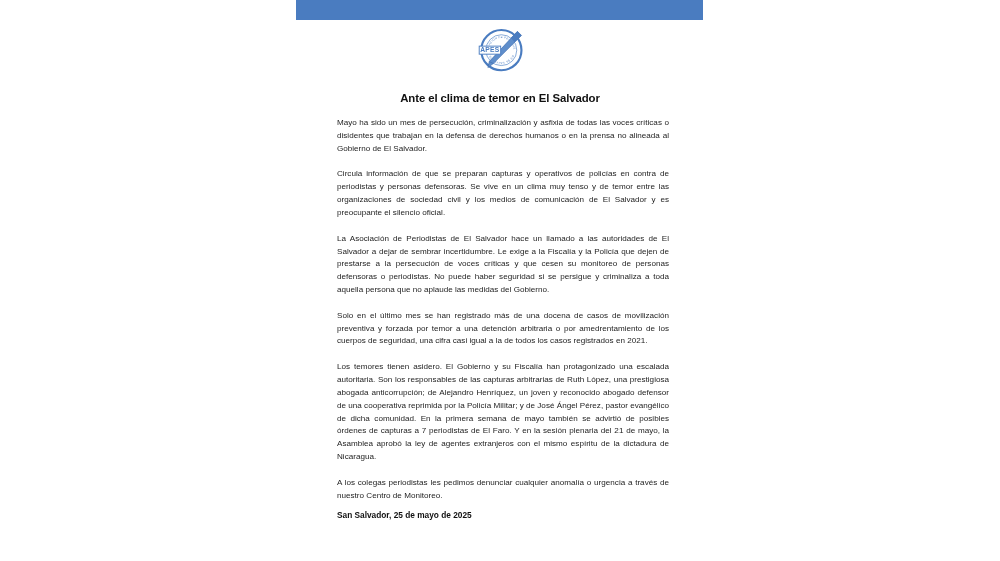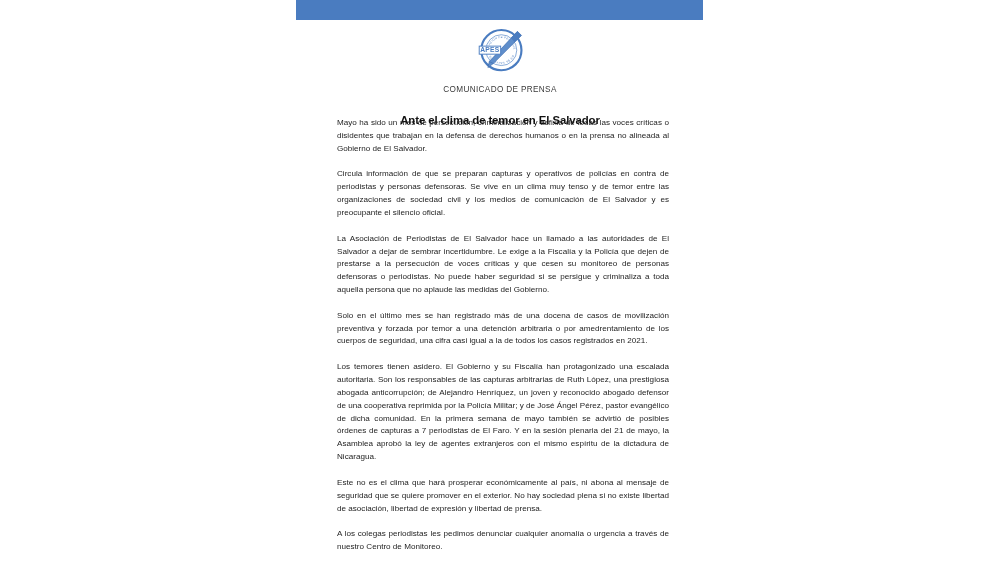--- a/index.html
+++ b/index.html
@@ -66,21 +66,21 @@
     font-size: 8.2px;
     letter-spacing: 0.35px;
     color: #3a3a3a;
     line-height: 11px;
   }
   .doc-title {
     font-size: 11.4px;
     font-weight: bold;
     color: #111111;
     line-height: 15px;
-    margin-top: 18px;
+    margin-top: 7px;
     letter-spacing: -0.1px;
   }
 
   
   .body-col {
     position: absolute;
     left: 56px;
     top: 117px;
     width: 332px;
   }
@@ -138,29 +138,27 @@
         </g>
 
         <g>
           <rect x="19" y="30" width="32" height="12" fill="#ffffff" stroke="#4a7cc0" stroke-width="1.4"></rect>
           <text x="35" y="39.4" font-size="10" font-weight="bold" fill="#4a7cc0" font-family="Liberation Sans, sans-serif" text-anchor="middle" letter-spacing="0.4">APES</text>
         </g>
       </svg>
     </div>
 
     <div class="headings">
-      <div class="kicker">COMUNICADO DE PRENSA</div>
       <div class="doc-title">Ante el clima de temor en El Salvador</div>
     </div>
 
     <div class="body-col">
       <p class="para">Mayo ha sido un mes de persecución, criminalización y asfixia de todas las voces críticas o disidentes que trabajan en la defensa de derechos humanos o en la prensa no alineada al Gobierno de El Salvador.</p>
       <p class="para">Circula información de que se preparan capturas y operativos de policías en contra de periodistas y personas defensoras. Se vive en un clima muy tenso y de temor entre las organizaciones de sociedad civil y los medios de comunicación de El Salvador y es preocupante el silencio oficial.</p>
       <p class="para">La Asociación de Periodistas de El Salvador hace un llamado a las autoridades de El Salvador a dejar de sembrar incertidumbre. Le exige a la Fiscalía y la Policía que dejen de prestarse a la persecución de voces críticas y que cesen su monitoreo de personas defensoras o periodistas. No puede haber seguridad si se persigue y criminaliza a toda aquella persona que no aplaude las medidas del Gobierno.</p>
       <p class="para">Solo en el último mes se han registrado más de una docena de casos de movilización preventiva y forzada por temor a una detención arbitraria o por amedrentamiento de los cuerpos de seguridad, una cifra casi igual a la de todos los casos registrados en 2021.</p>
       <p class="para">Los temores tienen asidero. El Gobierno y su Fiscalía han protagonizado una escalada autoritaria. Son los responsables de las capturas arbitrarias de Ruth López, una prestigiosa abogada anticorrupción; de Alejandro Henríquez, un joven y reconocido abogado defensor de una cooperativa reprimida por la Policía Militar; y de José Ángel Pérez, pastor evangélico de dicha comunidad. En la primera semana de mayo también se advirtió de posibles órdenes de capturas a 7 periodistas de El Faro. Y en la sesión plenaria del 21 de mayo, la Asamblea aprobó la ley de agentes extranjeros con el mismo espíritu de la dictadura de Nicaragua.</p>
-      <p class="para">Este no es el clima que hará prosperar económicamente al país, ni abona al mensaje de seguridad que se quiere promover en el exterior. No hay sociedad plena si no existe libertad de asociación, libertad de expresión y libertad de prensa.</p>
       <p class="para">A los colegas periodistas les pedimos denunciar cualquier anomalía o urgencia a través de nuestro Centro de Monitoreo.</p>
       <div class="signature">San Salvador, 25 de mayo de 2025</div>
     </div>
 
   </div>
 </div>
 
 </body></html>

